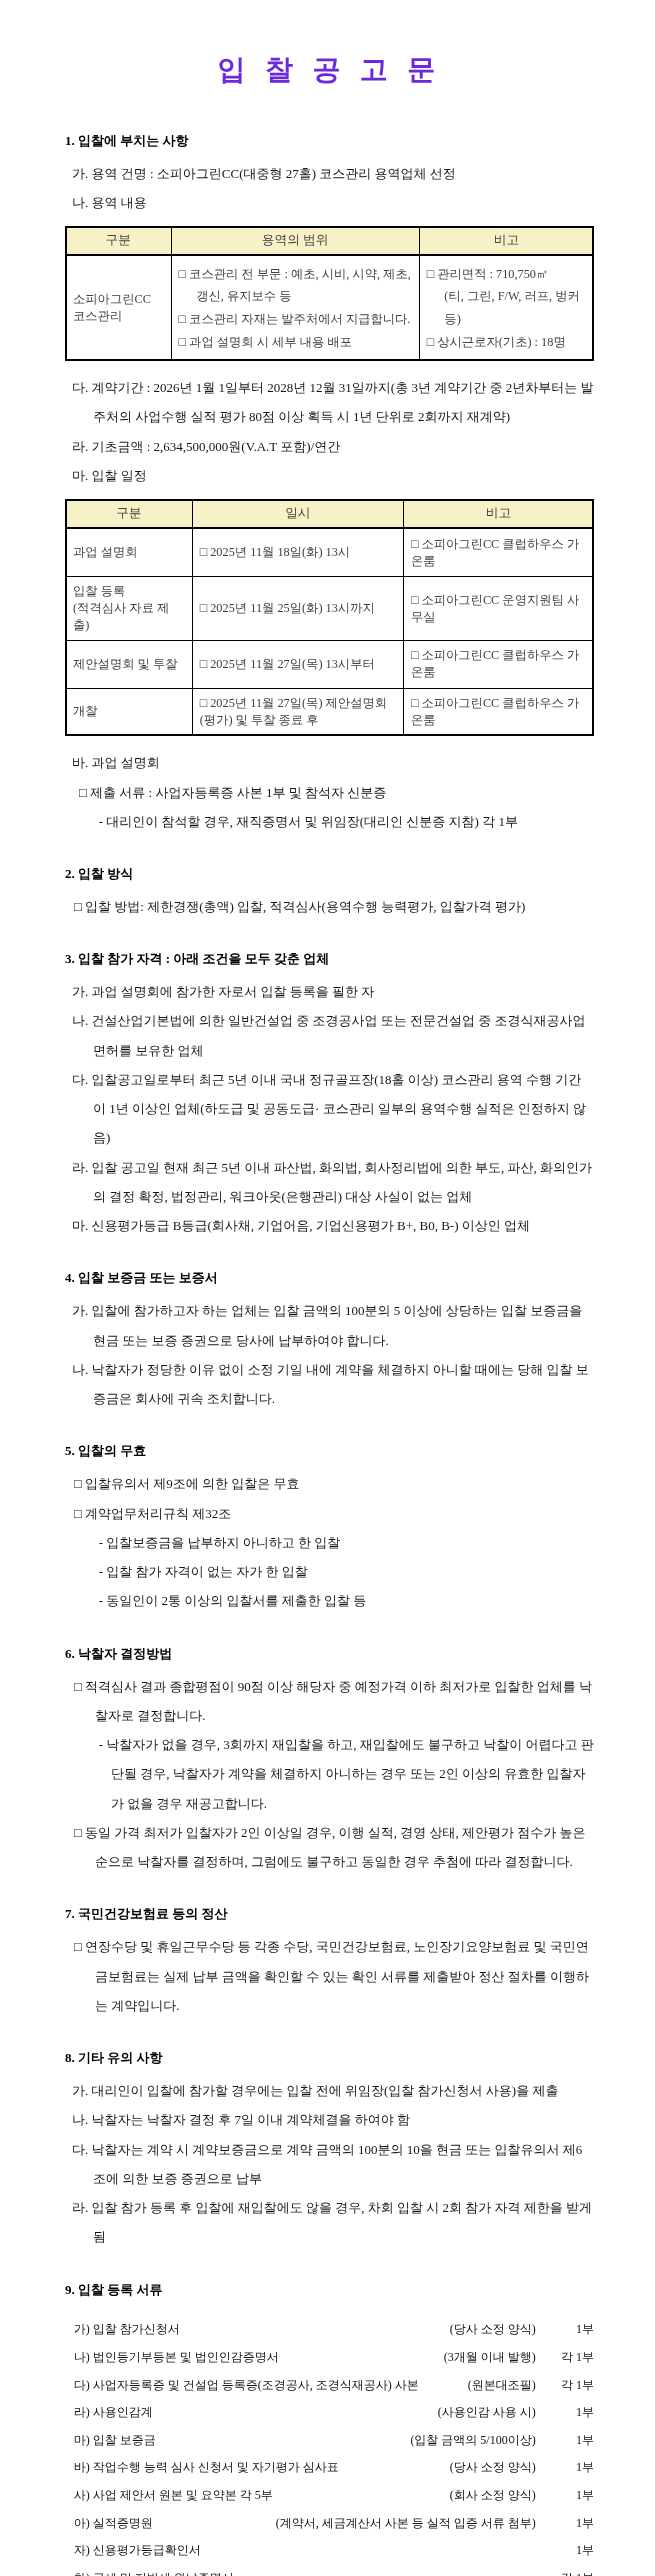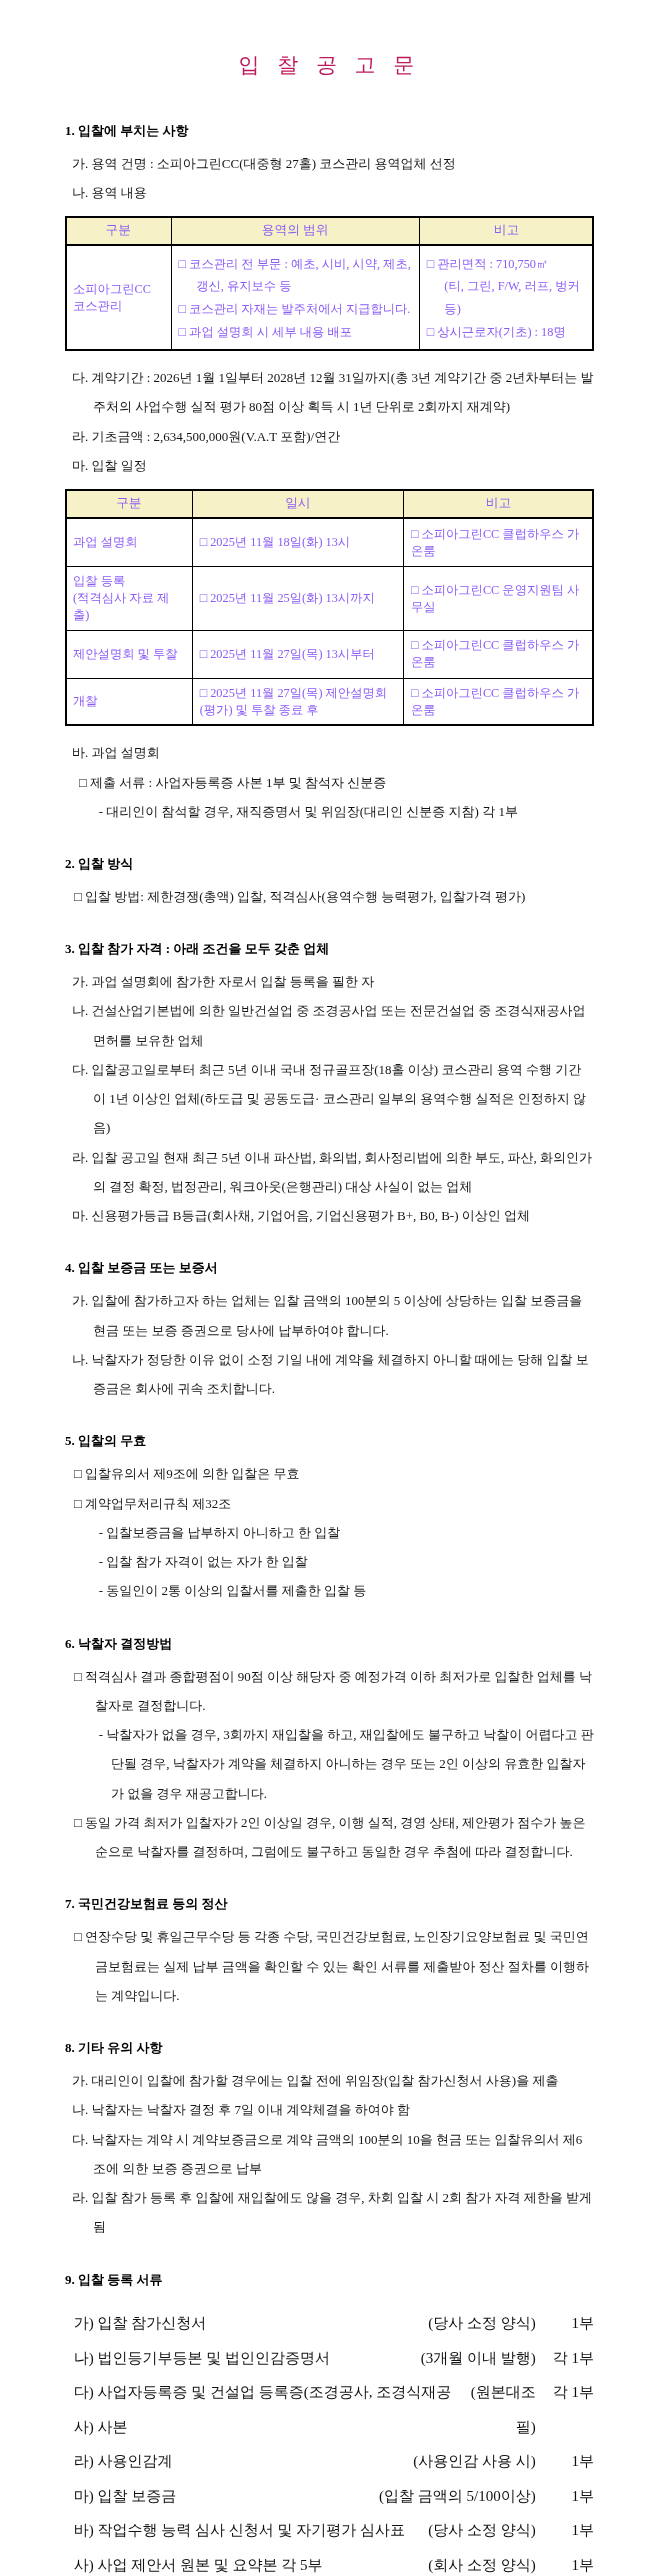--- a/index.html
+++ b/index.html
@@ -4,47 +4,47 @@
 <style>
   html,body{margin:0;padding:0;background:#ffffff;}
   body{
     width:656px;min-height:2576px;
     font-family:"Liberation Serif","DejaVu Serif",serif;
     color:#111;
     -webkit-font-smoothing:antialiased;
   }
   .page{box-sizing:border-box;width:656px;padding:26px 62px 53px 65px;}
   .doc-title{
-    text-align:center;font-size:21px;font-weight:normal;letter-spacing:6.2px;
-    margin:24.6px 0 40px 0;color:#be185d;
+    text-align:center;font-size:28px;font-weight:bold;letter-spacing:6.2px;
+    margin:24.6px 0 40px 0;color:#6d28d9;
   }
   .sec-h{font-size:13px;font-weight:bold;margin:26px 0 5.3px 0;line-height:1.9;color:#000;}
   .sec-h.first{margin-top:0;}
   .li{font-size:13px;line-height:2.25;color:#151515;}
   .lv1{padding-left:28px;text-indent:-21px;}          
   .lv1b{padding-left:35px;text-indent:-21px;}         
   .lv2{padding-left:46px;text-indent:-12.3px;}          
   .lvbox{padding-left:30px;text-indent:-21px;}        
   .preline{white-space:pre-line;}
   table.doc-table{
     border-collapse:collapse;width:100%;margin:8.8px 0 12.3px 0;
-    font-size:12.3px;color:#8b5cf6;
+    font-size:12.3px;color:#404040;
   }
   table.doc-table th{
     background:#f6f1c6;border:0.9px solid #000;border-bottom:2.6px double #000;
     font-weight:normal;text-align:center;padding:5.3px 3.5px;font-size:12.7px;
   }
   table.doc-table td{border:0.9px solid #000;padding:6.2px 7px;vertical-align:middle;}
   table.doc-table{border:1.8px solid #000;outline:0.9px solid #000;outline-offset:-2.6px;}
   .center{text-align:left;}
   .cellline{padding-left:17.6px;text-indent:-17.6px;line-height:1.85;}
   .cellcont{padding-left:17.6px;line-height:1.85;}
   .scope-col1{width:20%;}.scope-col2{width:47%;}.scope-col3{width:33%;}
   .sch-col1{width:24%;}.sch-col2{width:40%;}.sch-col3{width:36%;}
-  .docrow{display:flex;align-items:baseline;font-size:15px;line-height:2.3;}
+  .docrow{display:flex;align-items:baseline;font-size:12px;line-height:2.3;}
   .doc-text{padding-left:8.8px;}
   .doc-note{margin-left:auto;text-align:right;padding-right:12.3px;}
   .doc-qty{min-width:46px;text-align:right;white-space:nowrap;}
   .sp{height:8.8px;}
 </style>
 </head>
 <body>
 
 <div class="page">
 

